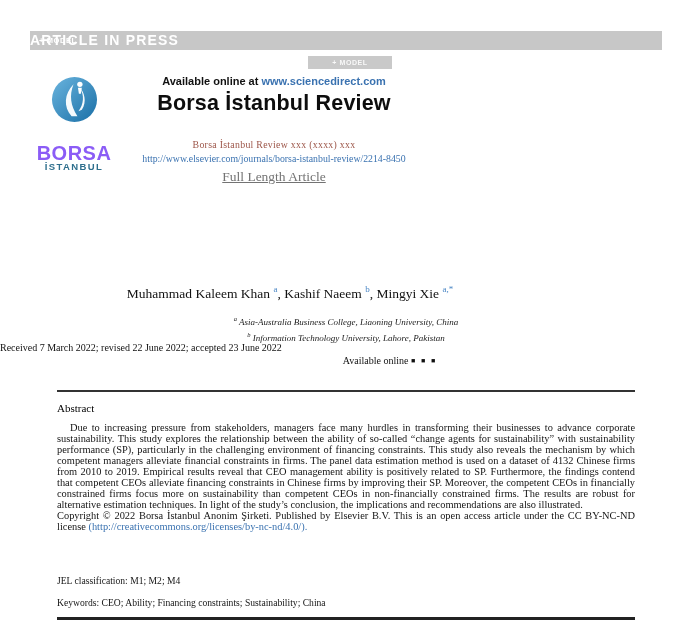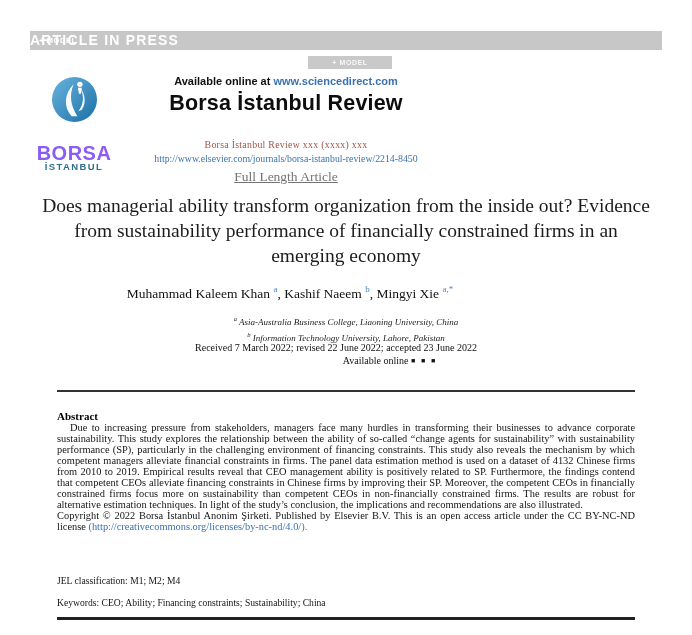--- a/index.html
+++ b/index.html
@@ -19,43 +19,43 @@
         font-size:7px;font-weight:bold;color:rgba(255,255,255,.88);letter-spacing:.6px;}
 
   
   .logo{position:absolute;left:28px;top:76px;width:92px;text-align:center;}
   .logo .l1{margin-top:19px;font-family:"Liberation Sans",sans-serif;font-weight:bold;
         font-size:20px;letter-spacing:.5px;color:#8b5cf6;line-height:15px;}
   .logo .l2{font-family:"Liberation Sans",sans-serif;font-weight:bold;
         font-size:9.5px;letter-spacing:1.4px;color:#2e6f8d;line-height:11px;}
 
   
-  .chead{position:absolute;left:12px;width:548px;text-align:center;}
+  .chead{position:absolute;left:0;width:548px;text-align:center;}
   .avail{top:75px;font-family:"Liberation Sans",sans-serif;font-weight:bold;font-size:11px;color:#111;}
   .avail .lnk{color:#3a72b0;}
   .jtitle{top:91px;font-family:"Liberation Sans",sans-serif;font-weight:bold;font-size:21.5px;
         letter-spacing:.2px;color:#0d0d0d;}
   .jref{top:139px;font-size:9.8px;color:#9c5548;letter-spacing:.3px;}
   .jurl{top:152.5px;font-size:9.8px;color:#3a72b0;}
   .atype{top:169px;font-size:13.5px;color:#737373;text-decoration:underline;}
 
   .ptitle{position:absolute;top:193px;left:36px;width:620px;text-align:center;
         font-size:19.5px;line-height:25px;color:#1c1c1c;}
 
   .authors{position:absolute;top:284px;left:0;width:580px;text-align:center;font-size:13.5px;color:#111;}
   .authors sup{font-size:9px;color:#4a86c5;}
   .affils{position:absolute;top:313px;left:0;width:692px;text-align:center;
         font-style:italic;font-size:9px;line-height:12.5px;color:#222;}
   .affils sup{font-size:6.5px;}
-  .history{position:absolute;top:342px;left:0;width:672px;text-align:center;font-size:10px;color:#111;}
+  .history{position:absolute;top:342px;left:0;width:672px;text-align:left;font-size:10px;color:#111;}
   .availonline{position:absolute;top:355px;left:0;width:692px;text-align:center;font-size:10px;color:#111;padding-left:44px;}
   .availonline .sq{font-size:7px;letter-spacing:2px;vertical-align:1px;}
 
   .rule-top{position:absolute;top:390px;left:57px;width:578px;height:2px;background:#333;}
-  .abs-head{position:absolute;top:402px;left:57px;font-weight:bold;font-size:11px;color:#000;margin-top:8px;}
+  .abs-head{position:absolute;top:402px;left:57px;font-weight:normal;font-size:11px;color:#000;}
   .abs-body{position:absolute;top:422px;left:57px;width:578px;text-align:justify;
         font-size:10.4px;line-height:11px;color:#141414;}
   .abs-body p{margin:0;}
   .abs-body p.first{text-indent:13px;}
   .abs-body .lic{color:#3a72b0;}
 
   .jel{position:absolute;top:575px;left:57px;font-size:9.6px;color:#151515;}
   .kw{position:absolute;top:597px;left:57px;font-size:9.6px;color:#151515;}
   .ital{}
 
@@ -91,21 +91,20 @@
   </div>
 
   <div class="chead avail">
     <span>Available online at </span><span class="lnk">www.sciencedirect.com</span>
   </div>
   <div class="chead jtitle">Borsa İstanbul Review</div>
   <div class="chead jref">Borsa İstanbul Review xxx (xxxx) xxx</div>
   <div class="chead jurl">http://www.elsevier.com/journals/borsa-istanbul-review/2214-8450</div>
   <div class="chead atype">Full Length Article</div>
 
-  <div class="ptitle">Does managerial ability transform organization from the inside out? Evidence from sustainability performance of financially constrained firms in an emerging economy</div>
 
   <div class="authors">
     <span>Muhammad Kaleem Khan</span>
     <sup>a</sup><span>, </span>
     <span>Kashif Naeem</span>
     <sup>b</sup><span>, </span>
     <span>Mingyi Xie</span>
     <sup>a,*</sup>
   </div>
 

